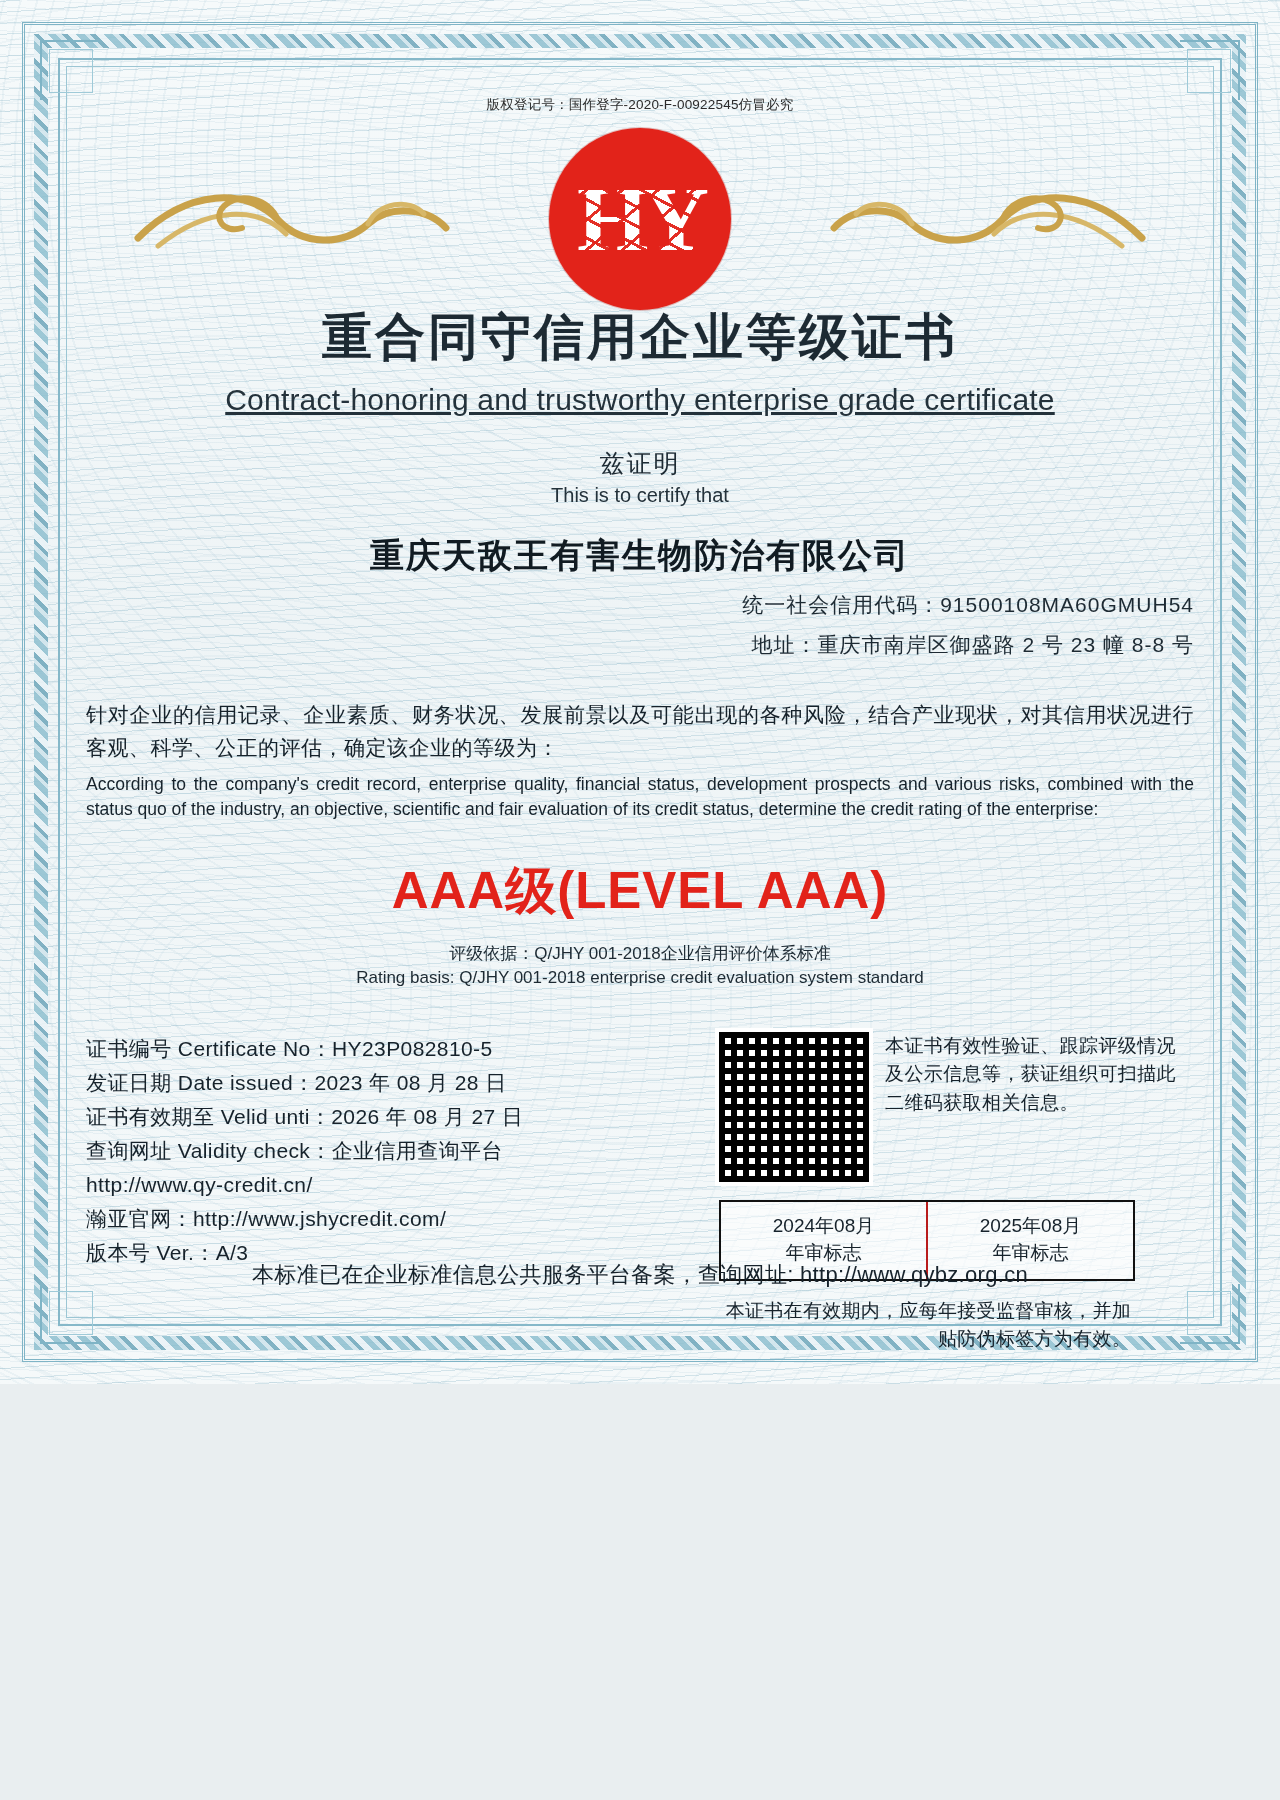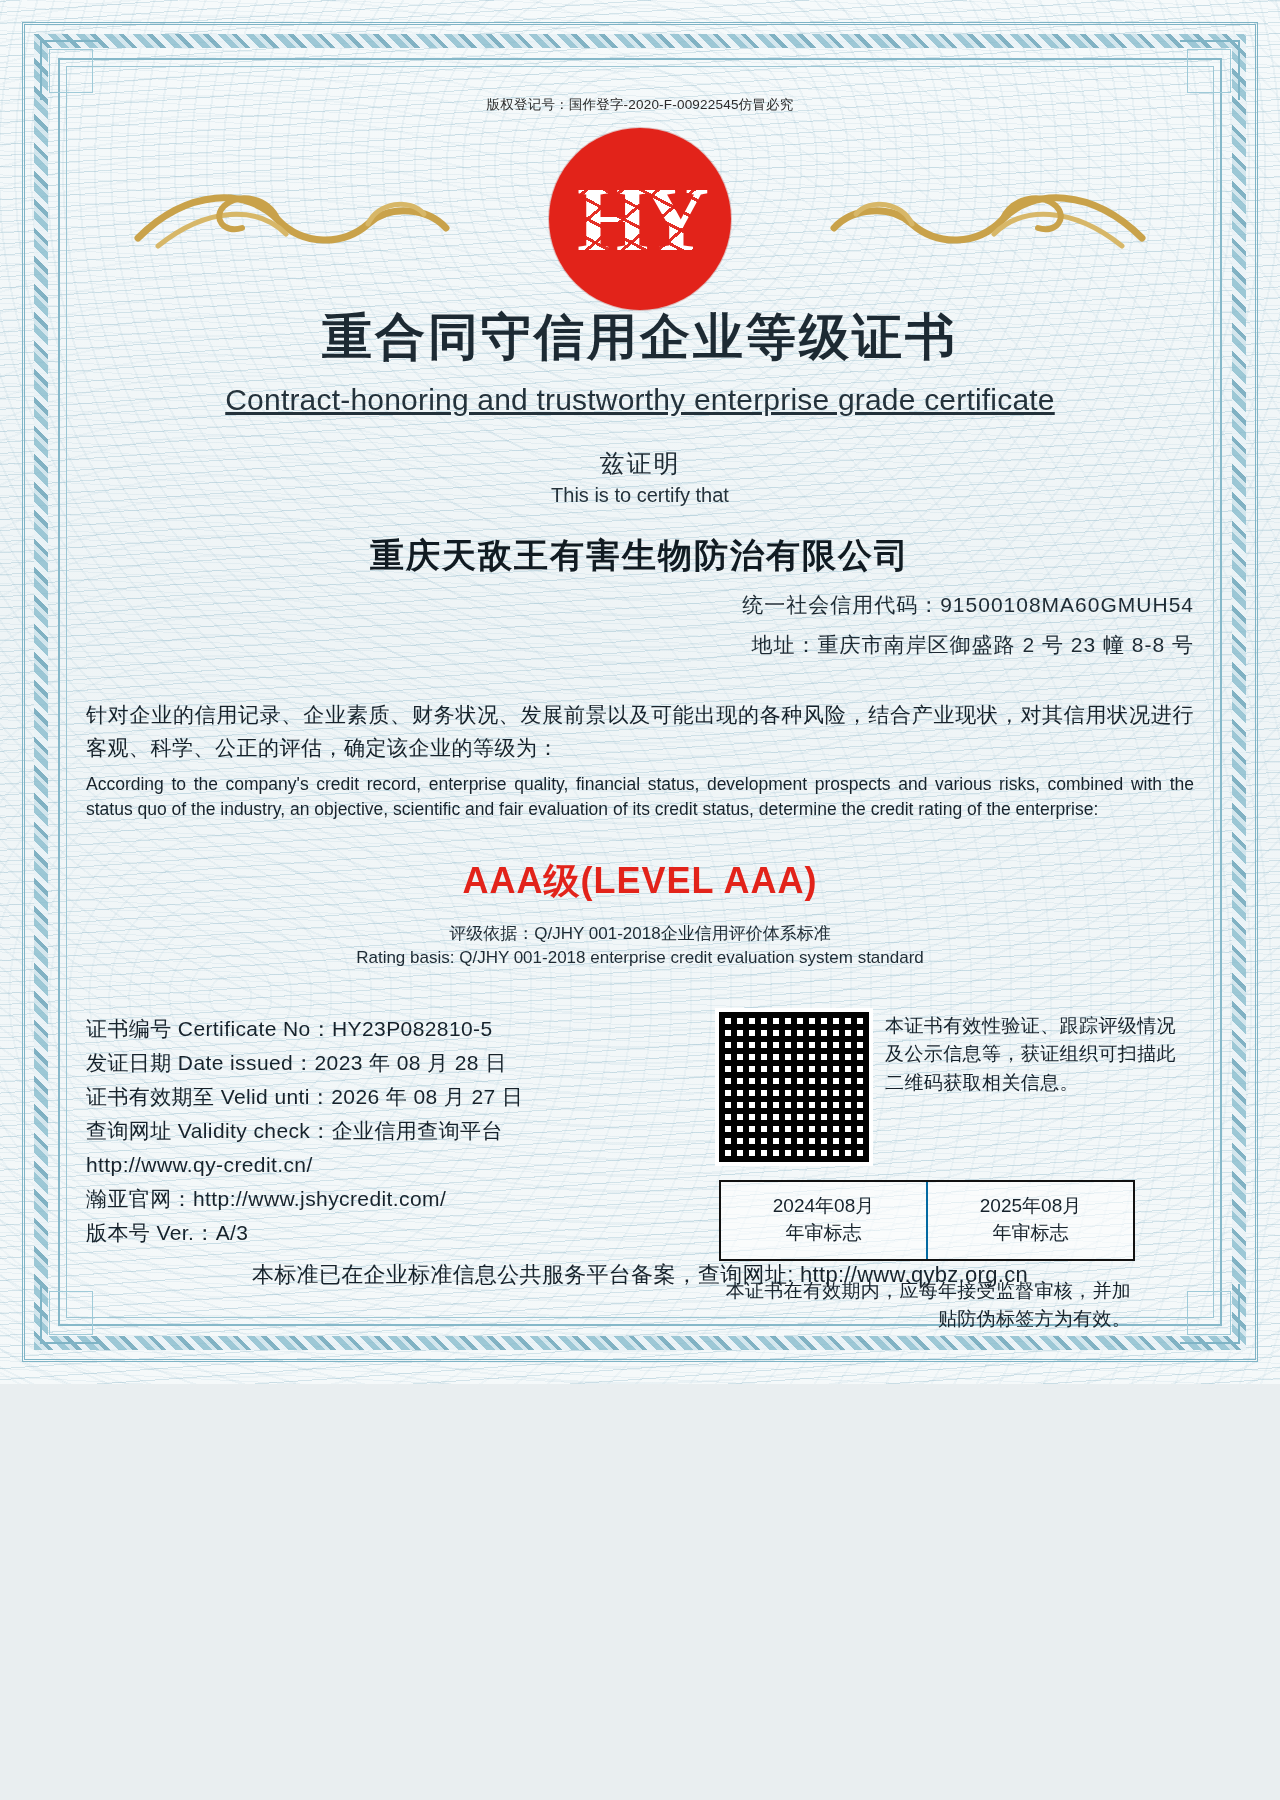--- a/index.html
+++ b/index.html
@@ -210,21 +210,21 @@
     font-size: 17.5px;
     line-height: 1.45;
     margin-top: 6px;
     text-align: justify;
   }
 
   .level {
     text-align: center;
     margin-top: 34px;
     color: #e2231a;
-    font-size: 36px;
+    font-size: 51px;
     font-weight: 700;
     letter-spacing: 1px;
   }
   .basis-cn {
     text-align: center;
     font-size: 17px;
     color: #1d2a33;
     margin-top: 16px;
   }
   .basis-en {
@@ -277,21 +277,21 @@
     background: rgba(255,255,255,.55);
   }
   .stamp-cell {
     flex: 1;
     text-align: center;
     padding: 10px 4px 12px;
     font-size: 19px;
     color: #16222b;
     line-height: 1.45;
   }
-  .stamp-cell + .stamp-cell { border-left: 2px solid #0369a1; }
+  .stamp-cell + .stamp-cell { border-left: 2px solid #b91c1c; }
   .qr-footnote {
     margin-top: 16px;
     font-size: 19px;
     line-height: 1.5;
     color: #16222b;
     text-align: right;
     width: 412px;
     letter-spacing: .3px;
   }
 

